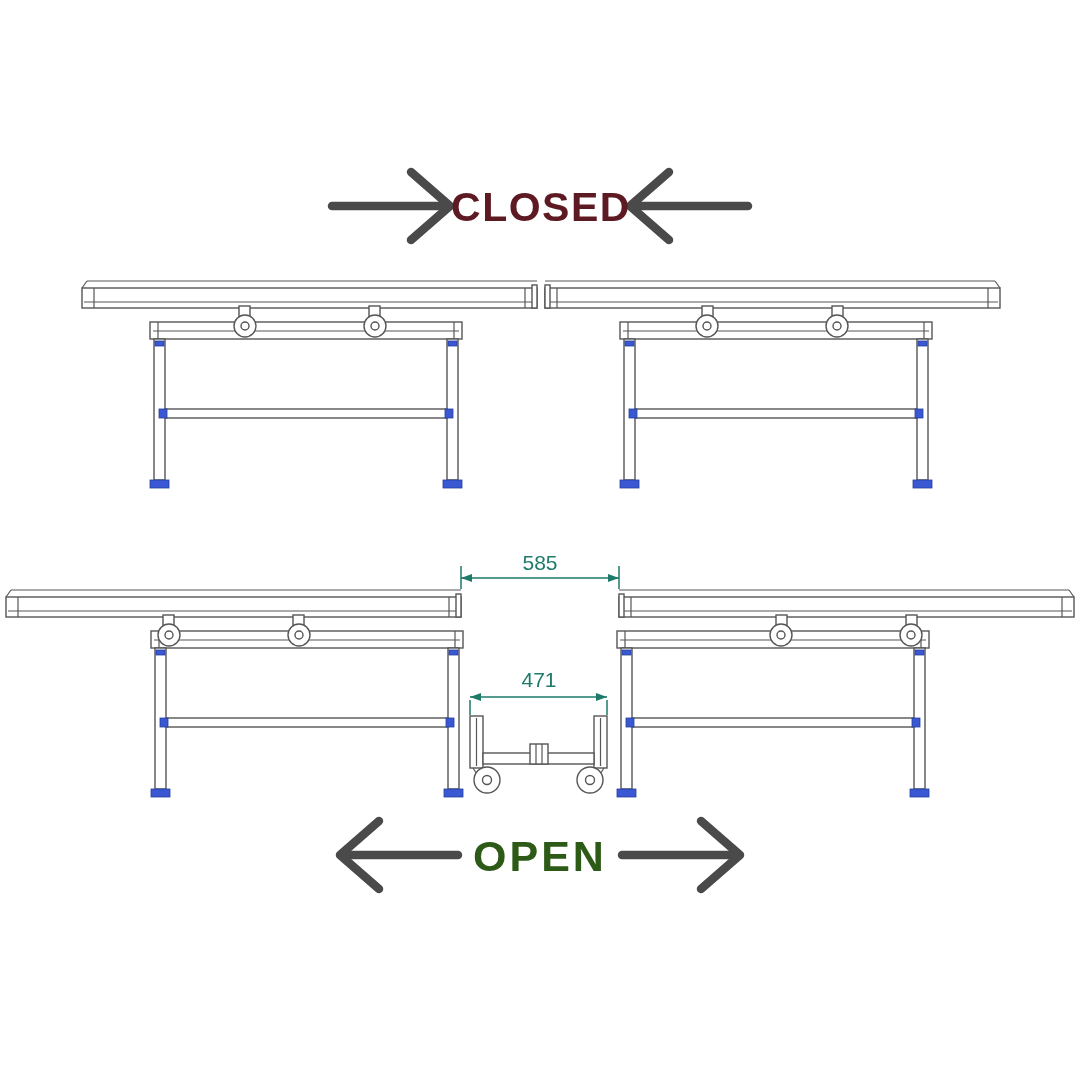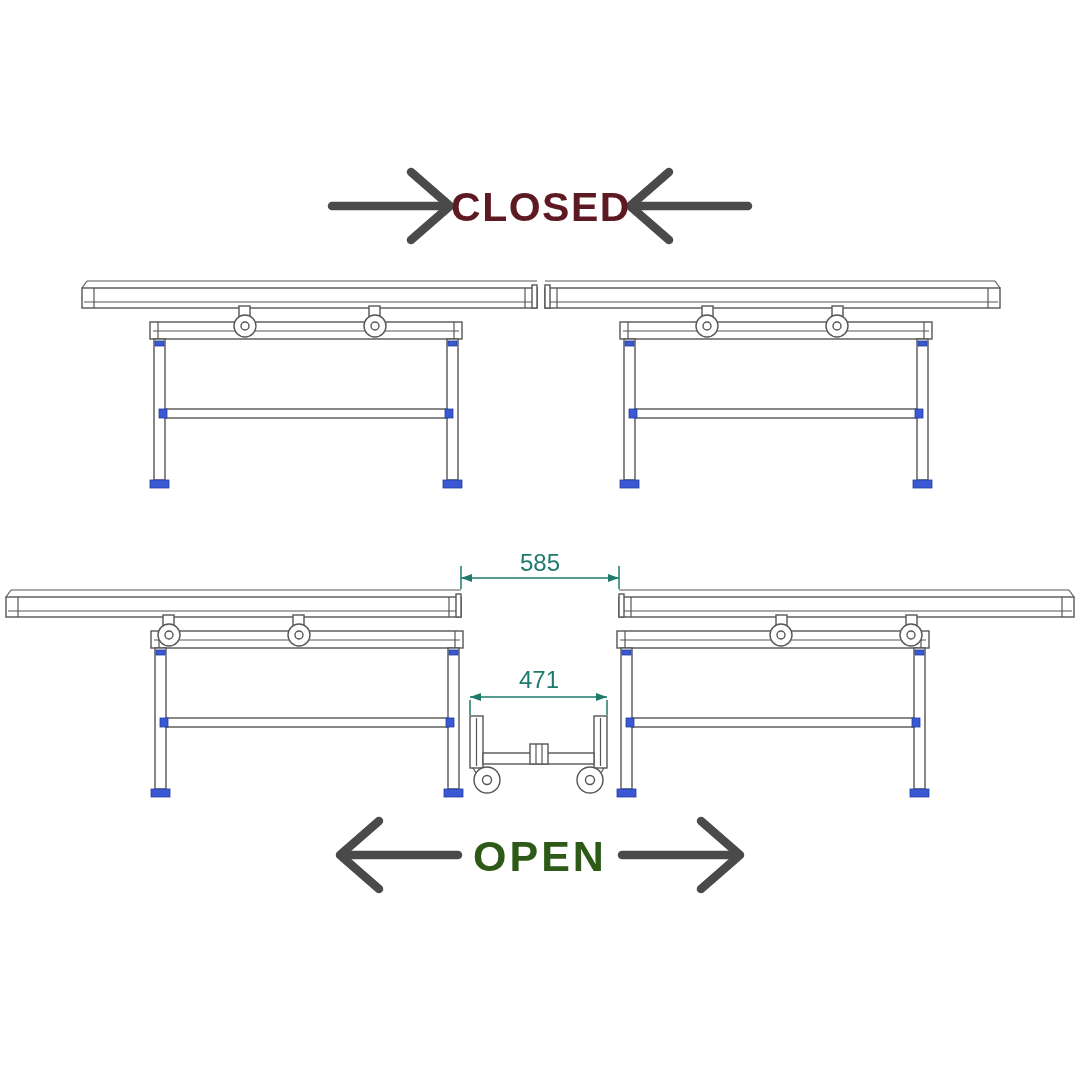--- a/index.html
+++ b/index.html
@@ -18,21 +18,21 @@
     transform: translate(-50%, -50%);
     font-weight: bold;
     white-space: nowrap;
   }
   .label-closed { left: 541px; top: 207px; font-size: 41px; letter-spacing: 1.5px; color: #5e1a22; }
   .label-open   { left: 540px; top: 856px; font-size: 43px; letter-spacing: 3px;   color: #2d5a16; }
 
   .dim-text {
     position: absolute;
     transform: translate(-50%, -50%);
-    font-size: 24px;
+    font-size: 21px;
     color: #1e7a6a;
   }
   .dim-585 { left: 540px; top: 563px; }
   .dim-565 { left: 539px; top: 680px; }
 
   
   .w   { fill: #ffffff; stroke: #565656; stroke-width: 1.4; }
   .s   { stroke: #565656; stroke-width: 1.2; fill: none; }
   .b   { fill: #3a57d4; stroke: #27409b; stroke-width: 0.8; }
   .dim { stroke: #1e7a6a; stroke-width: 1.5; fill: none; }

